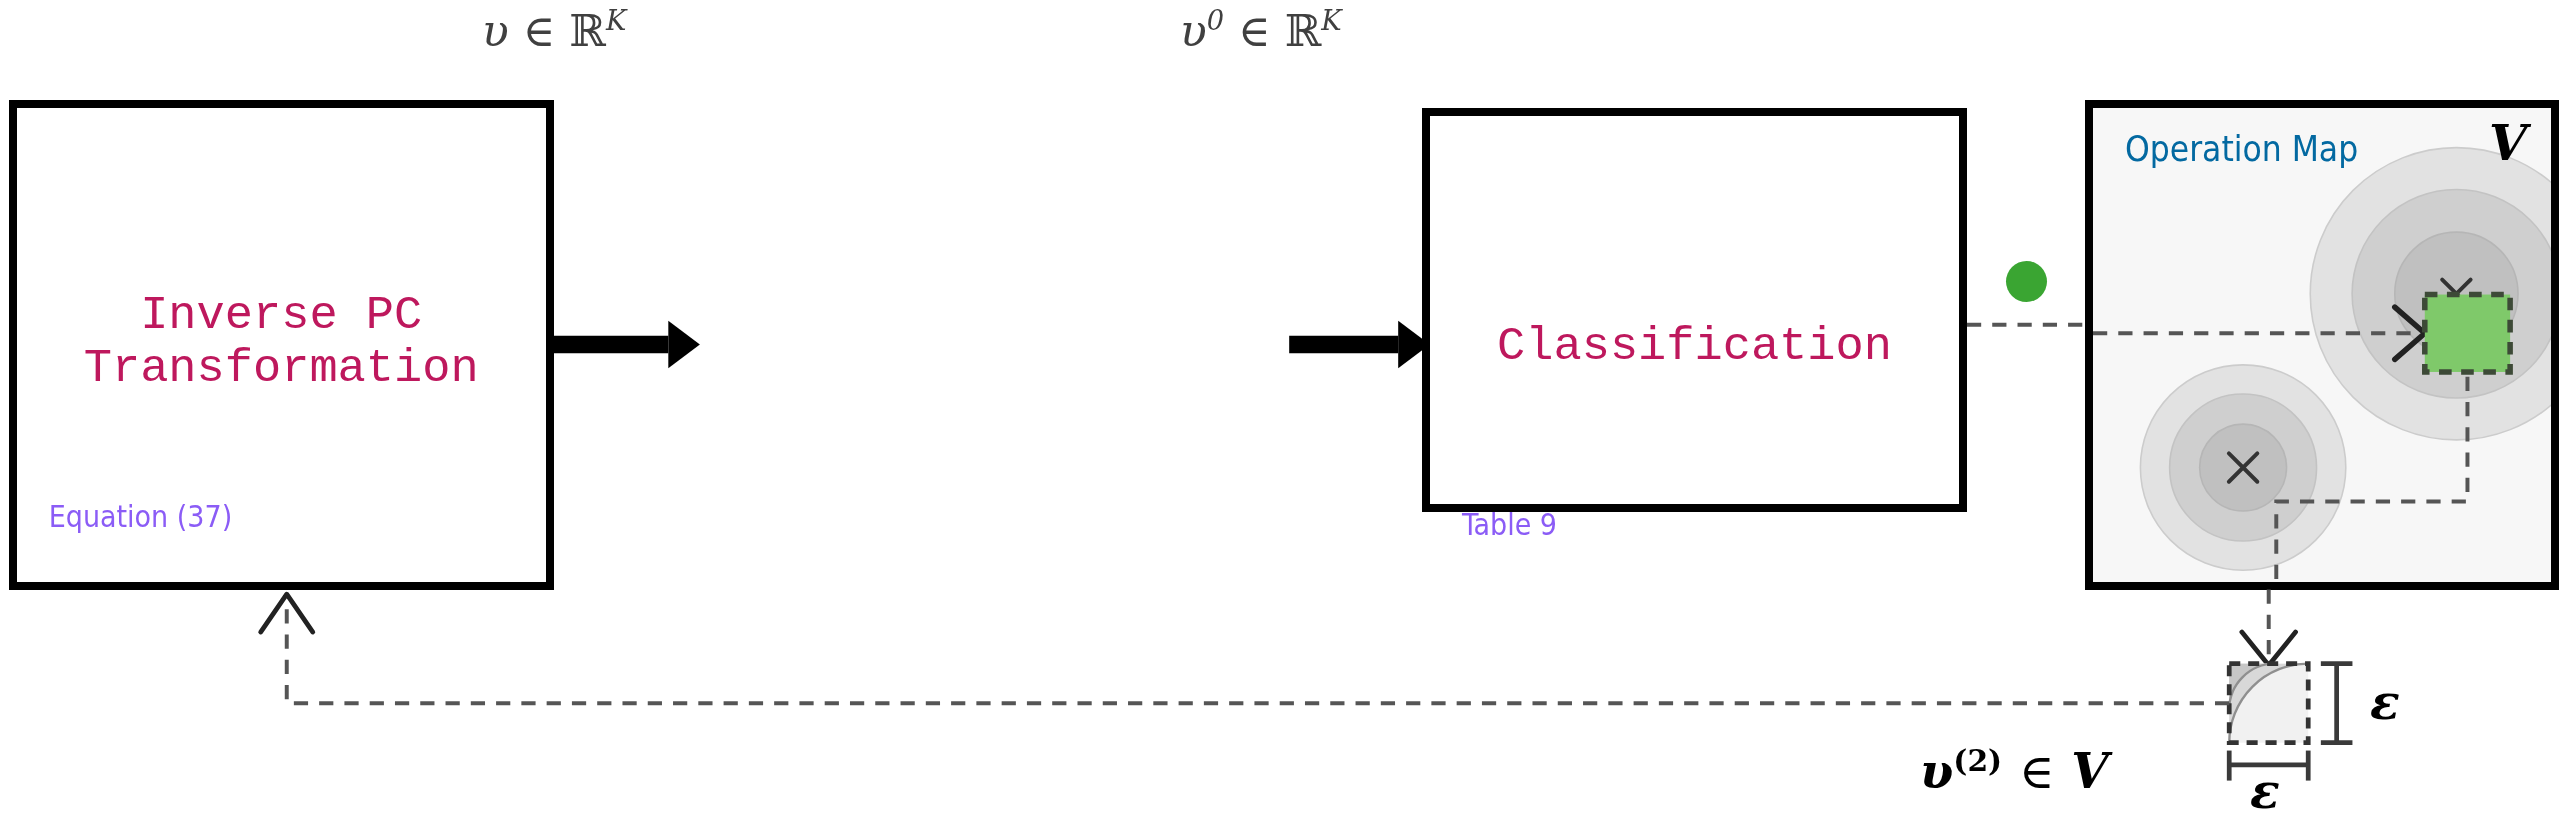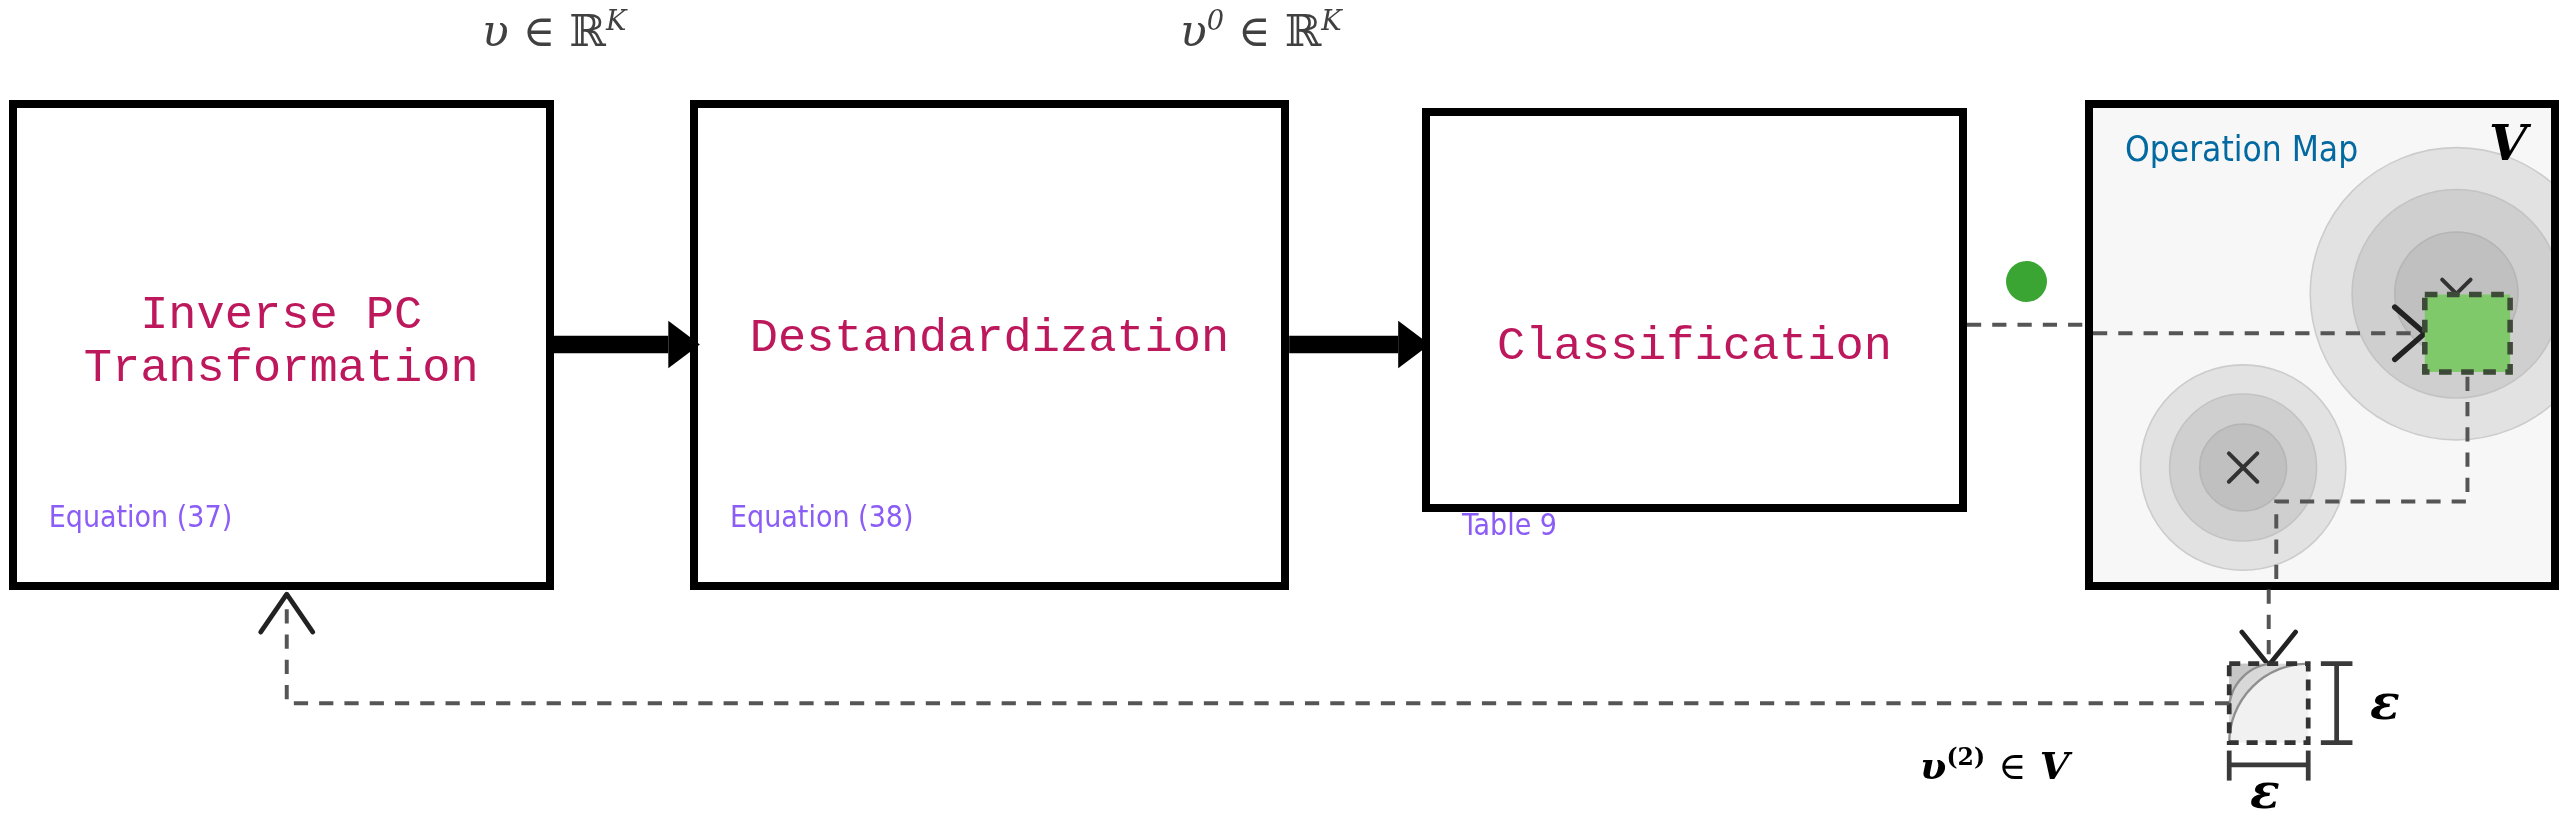--- a/index.html
+++ b/index.html
@@ -26,21 +26,21 @@
 
   .mapbox{position:absolute;background:#f7f7f7;border:8.7px solid #000000;box-sizing:border-box;overflow:hidden;}
   .maplabel{position:absolute;font-size:35px;color:#0369a1;
             font-family:"DejaVu Sans Condensed","DejaVu Sans","Liberation Sans",sans-serif;}
   .mapV{position:absolute;font-family:"DejaVu Serif","Liberation Serif",serif;
         font-style:italic;font-weight:bold;font-size:49px;color:#000;}
 
   .greendot{position:absolute;border-radius:50%;}
 
   .botlab{position:absolute;font-family:"DejaVu Serif","Liberation Serif",serif;
-          font-size:38px;color:#000;white-space:nowrap;}
+          font-size:48px;color:#000;white-space:nowrap;}
   .eps{position:absolute;font-family:"DejaVu Serif","Liberation Serif",serif;
        font-style:italic;font-weight:bold;font-size:49px;color:#000;}
 </style>
 </head>
 <body>
 
 <div id="stage">
 
   <div class="toplab" style="left:482px;top:4.7px;">
     <i>υ</i>
@@ -53,24 +53,20 @@
     <span>∈</span>
     <span class="bbreal">ℝ</span><span class="sup">K</span>
   </div>
 
   <div class="blk" style="left:8.7px;top:100px;width:545px;height:490px;">
     <div class="blk-title" style="top:182px;white-space:pre-line;">Inverse PC
 Transformation</div>
     <div class="blk-sub" style="top:391px;">Equation (37)</div>
   </div>
 
-  <div class="blk" style="left:690px;top:100px;width:599px;height:490px;">
-    <div class="blk-title" style="top:205px;white-space:pre-line;">Destandardization</div>
-    <div class="blk-sub" style="top:391px;">Equation (38)</div>
-  </div>
 
   <div class="blk" style="left:1422px;top:108px;width:545px;height:404px;">
     <div class="blk-title" style="top:205px;white-space:pre-line;">Classification</div>
     <div class="blk-sub" style="top:391px;">Table 9</div>
   </div>
 
   <div class="greendot" style="left:2006px;top:261px;width:41px;height:41px;background:#3aa532;"></div>
 
   <div class="mapbox" style="left:2085px;top:100px;width:474px;height:490px;">
 

